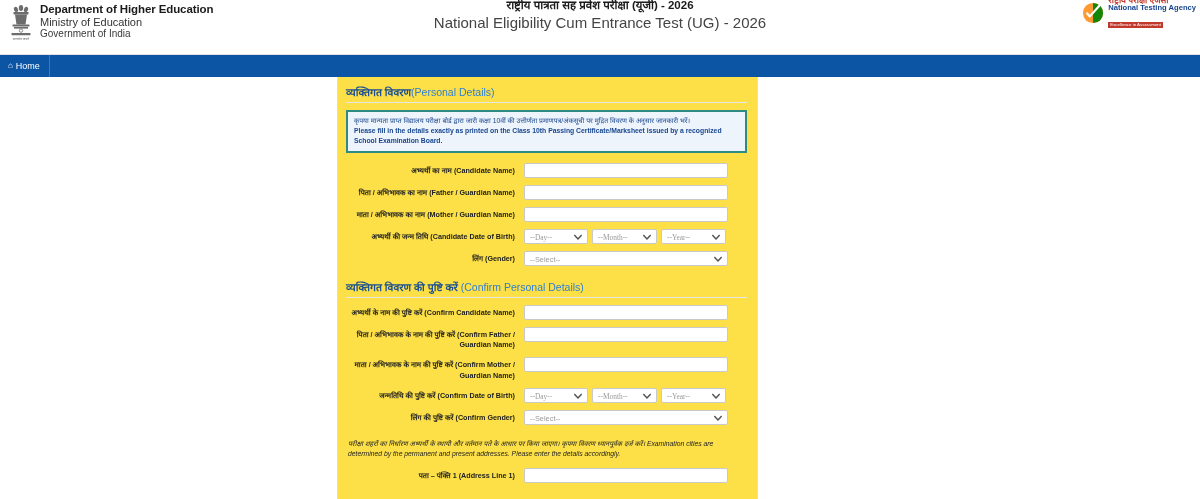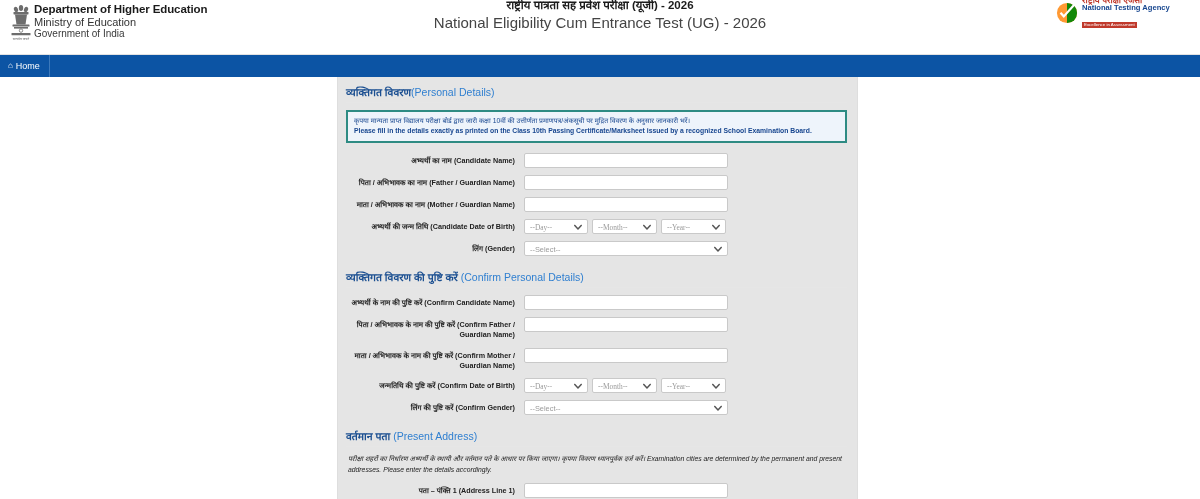--- a/index.html
+++ b/index.html
@@ -13,21 +13,21 @@
 
   
   .top-header {
     position: relative;
     height: 55px;
     background: #ffffff;
     border-bottom: 1px solid #e3e3e3;
   }
   .hdr-left {
     position: absolute; left: 8px; top: 2px;
-    display: flex; align-items: flex-start; 
+    display: flex; align-items: flex-start; gap: 6px;
   }
   .emblem { width: 26px; height: 42px; flex: none; }
   .hdr-left-text { line-height: 1.12; padding-top: 1px; }
   .hdr-dept {
     font-size: 11.5px; font-weight: bold; color: #1b1b1b;
     letter-spacing: -0.1px;
   }
   .hdr-min { font-size: 11px; color: #333; }
   .hdr-goi { font-size: 10px; color: #3a3a3a; }
 
@@ -43,20 +43,21 @@
     font-size: 15px; color: #444; margin-top: 2px;
   }
 
   .hdr-right {
     position: absolute; right: 4px; top: 0;
     width: 140px;
   }
   .logo-row {
     display: flex; align-items: center; gap: 4px;
     height: 26px;
+    justify-content: flex-end;
   }
   .logo-row + .logo-row { border-top: 1px solid #e0e0e0; }
   .logo-mark { width: 22px; height: 22px; flex: none; }
   .logo-text-hi {
     font-size: 8.5px; color: #c0392b; font-weight: bold;
     line-height: 1.05; white-space: nowrap;
   }
   .logo-text-en {
     font-size: 7.6px; color: #17468f; font-weight: bold;
     line-height: 1.05; white-space: nowrap;
@@ -84,25 +85,25 @@
 
   
   .page-body {
     position: relative;
     height: 422px;
     background: #ffffff;
   }
   .content-panel {
     position: absolute;
     left: 337px;
-    width: 521px;
+    width: 421px;
     top: 0; bottom: 0;
     border-left: 1px solid #dedede;
     border-right: 1px solid #dedede;
-    background: #e5e5e5;
+    background: #fde047;
     padding: 8px 10px 0 8px;
     overflow: hidden;
   }
 
   .section-title {
     font-size: 10.5px; font-weight: bold; color: #1b4f91;
     padding-bottom: 3px;
     border-bottom: 1px solid #e6e6e6;
     margin-bottom: 7px;
   }
@@ -386,23 +387,20 @@
           <span class="sel-val">--Select--</span>
           <svg class="chev" viewBox="0 0 10 10">
               <path d="M1 3 L5 7.5 L9 3" fill="none" stroke="#555" stroke-width="1.8" stroke-linecap="round" stroke-linejoin="round"></path>
             </svg>
         </div>
       </div>
     </div>
 
     <div class="section-gap"></div>
 
-    <div class="section-title">
-      <span>वर्तमान पता</span> <span class="en">(Present Address)</span>
-    </div>
 
     <div class="helper-note">
       <span>परीक्षा शहरों का निर्धारण अभ्यर्थी के स्थायी और वर्तमान पते के आधार पर किया जाएगा। कृपया विवरण ध्यानपूर्वक दर्ज करें।</span>
       <span class="en">Examination cities are determined by the permanent and present addresses. Please enter the details accordingly.</span>
     </div>
 
     <div class="form-row">
       <div class="form-label">
         <span>पता – पंक्ति 1</span>
         <span class="en">(Address Line 1)</span>

